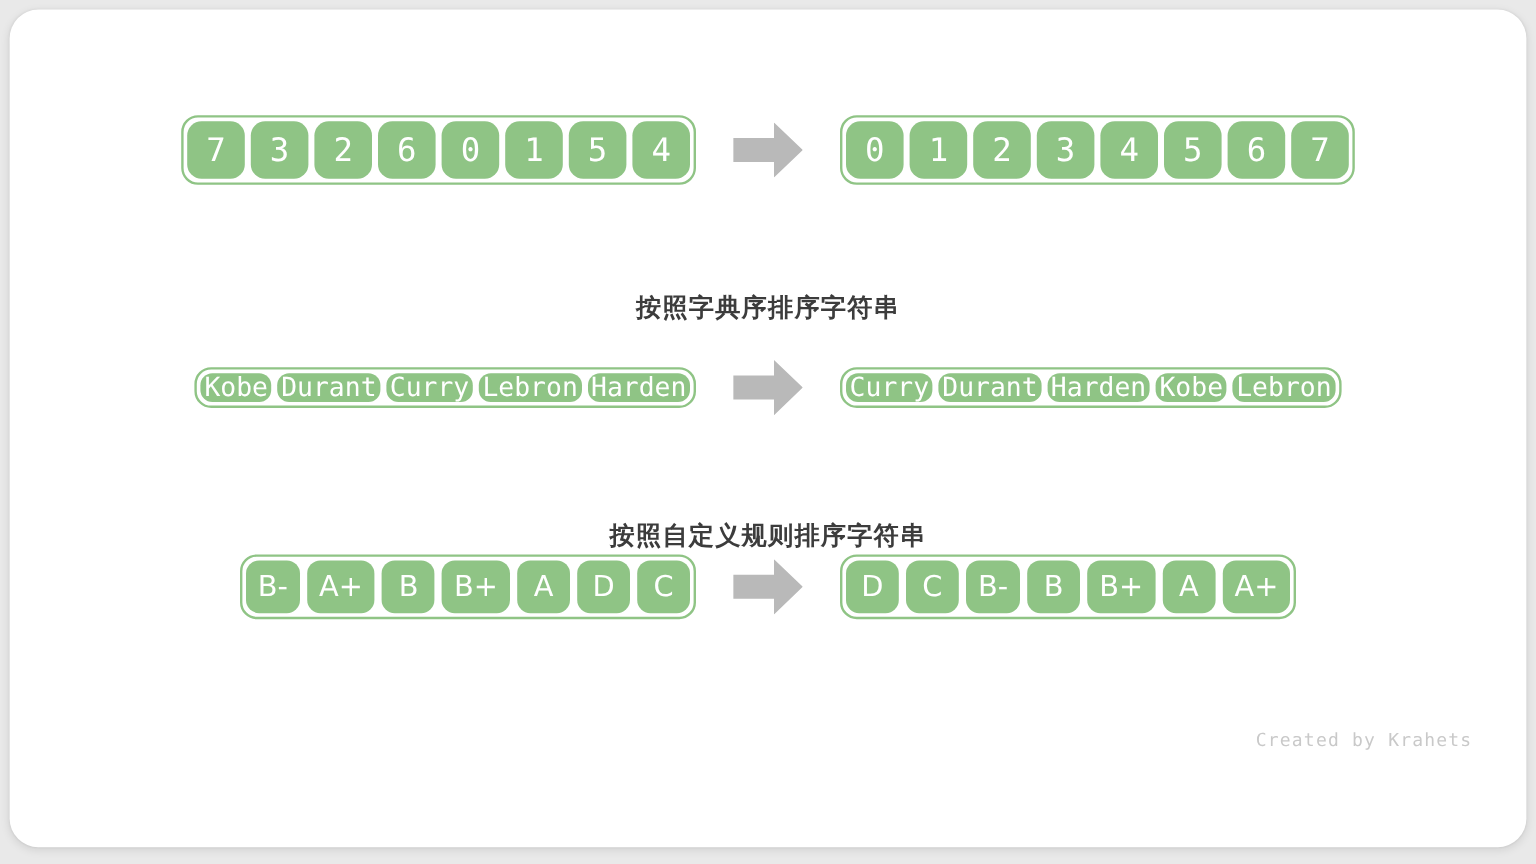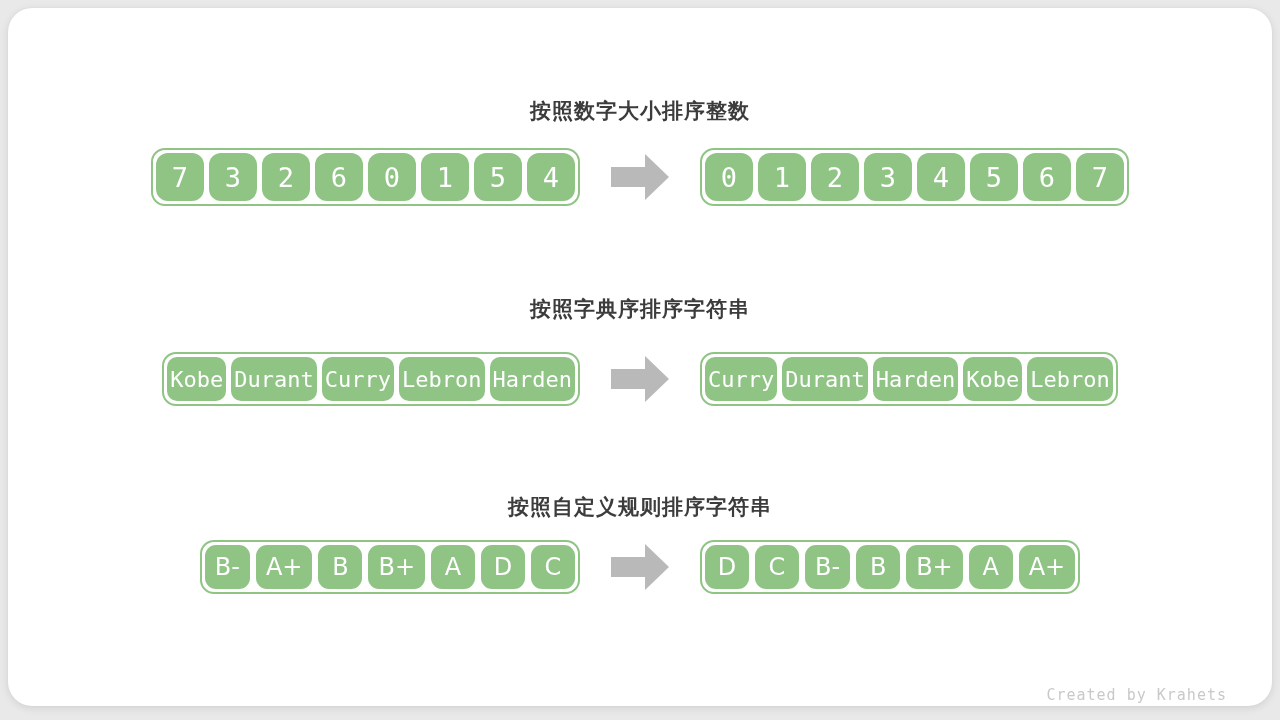--- a/index.html
+++ b/index.html
@@ -75,29 +75,29 @@
   .sec0 .cell {
     width: 48px; height: 48px;
     border-radius: 12px;
     font-family: "DejaVu Sans Mono", "Liberation Mono", monospace;
     font-size: 27px;
   }
   
   .sec1 { margin-top: 88px; }
   .sec1 .sec-title { margin-bottom: 28px; }
   .sec1 .cell {
-    height: 44px;
+    height: 24px;
     padding: 0 3px;
     border-radius: 10px;
     font-family: "DejaVu Sans Mono", "Liberation Mono", monospace;
     font-size: 22px;
   }
   
   .sec2 { margin-top: 86px; }
-  .sec2 .sec-title { margin-bottom: 18px; }
+  .sec2 .sec-title { }
   .sec2 .array-box { gap: 6px; }
   .sec2 .cell {
     height: 44px;
     min-width: 44px;
     padding: 0 10px;
     border-radius: 11px;
     font-family: "DejaVu Sans", "Liberation Sans", sans-serif;
     font-size: 24px;
     font-weight: 500;
   }
@@ -111,21 +111,20 @@
     color: var(--credit-text);
   }
   .arrow svg polygon { fill: var(--arrow-gray); }
 </style>
 </head>
 <body>
 
 <div class="card">
   <div>
   <section class="sec sec0">
-    <h2 class="sec-title">按照数字大小排序整数</h2>
     <div class="sec-row">
       <div class="side left">
         <div class="array-box">
               <div class="cell">7</div>
               <div class="cell">3</div>
               <div class="cell">2</div>
               <div class="cell">6</div>
               <div class="cell">0</div>
               <div class="cell">1</div>
               <div class="cell">5</div>

